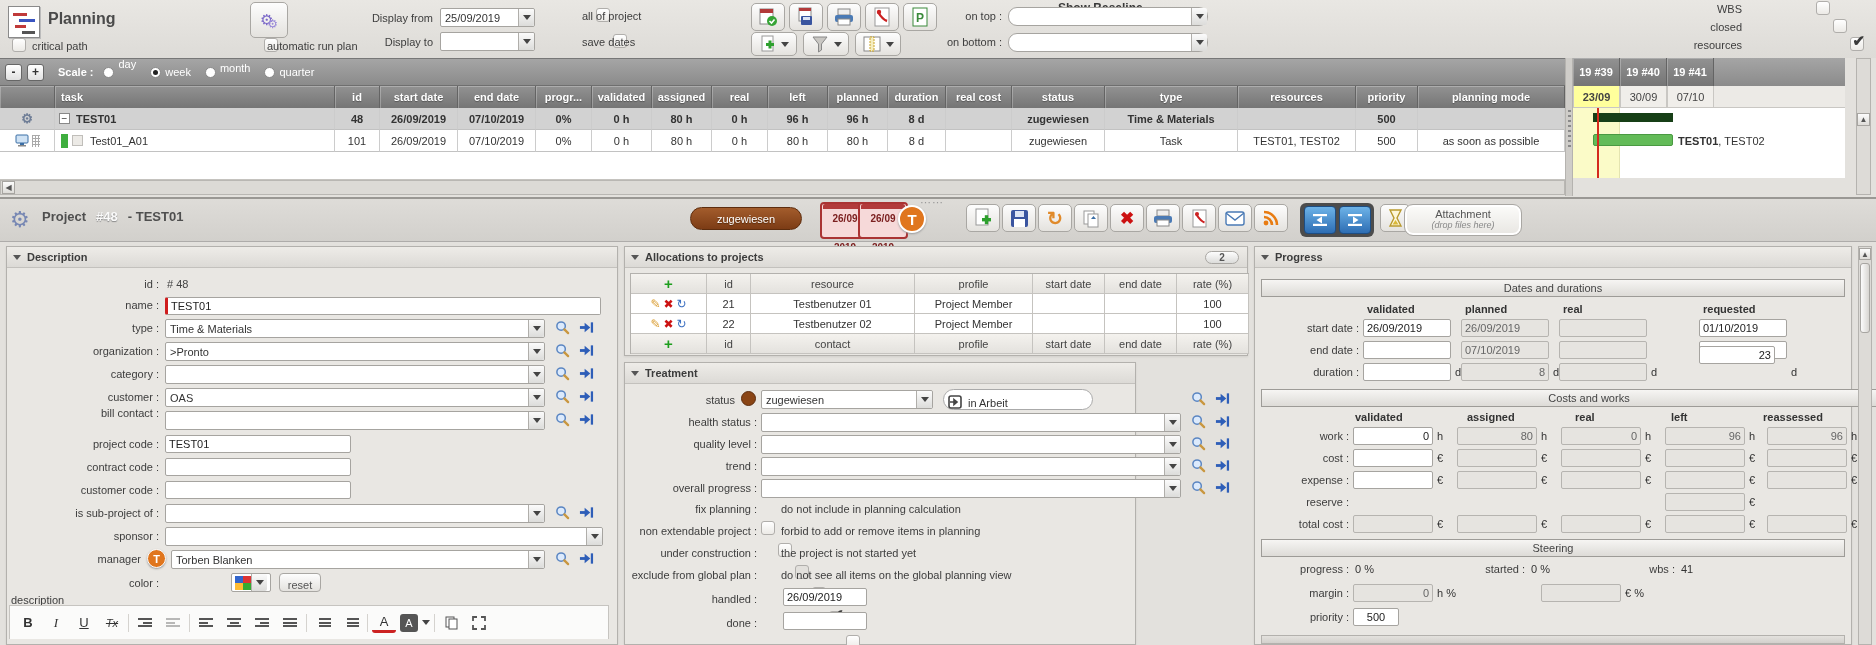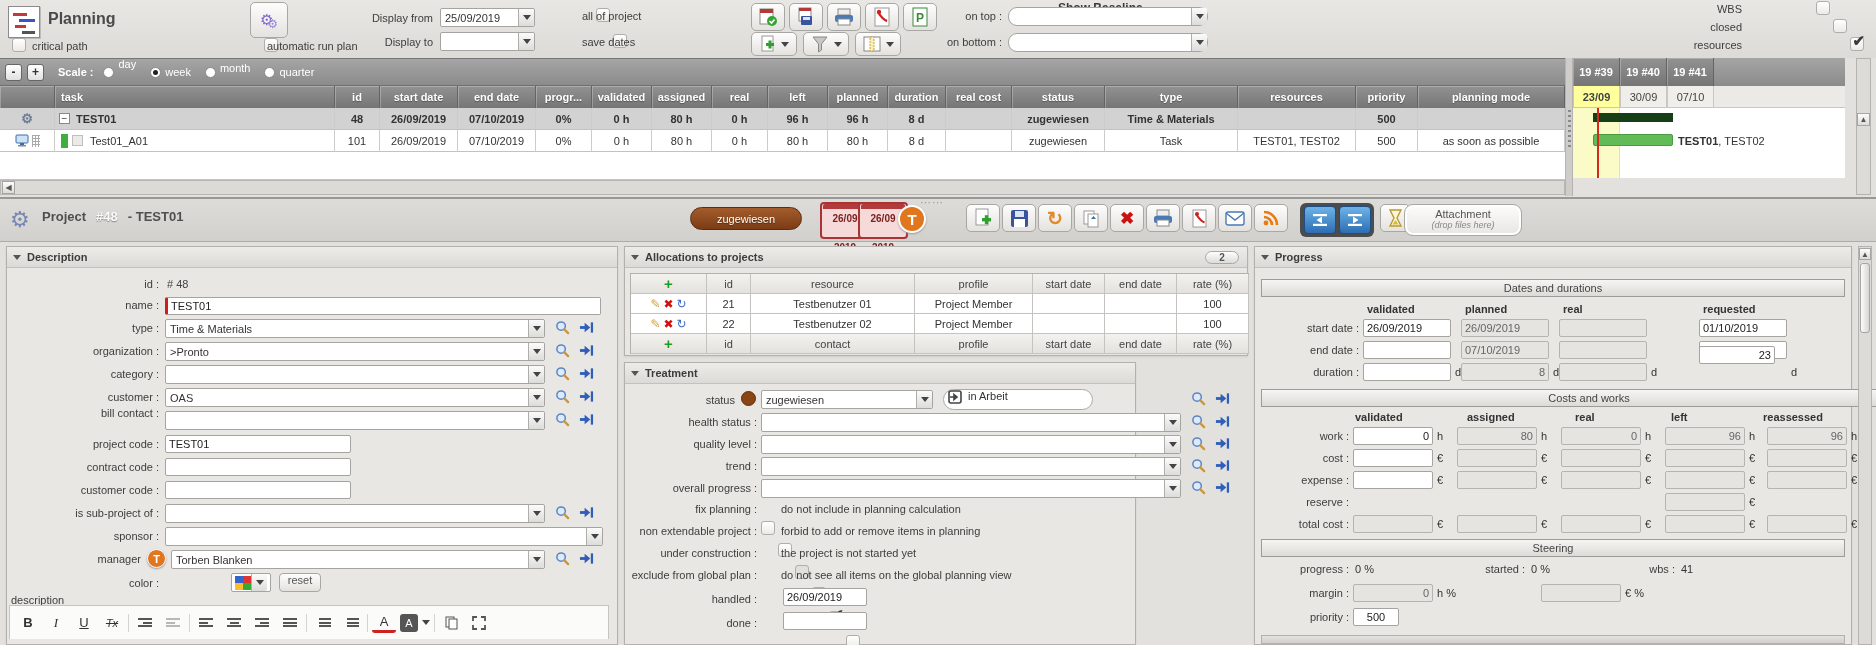--- a/index.html
+++ b/index.html
@@ -17,21 +17,21 @@
 .selbtn{width:16px;align-self:stretch;border-left:1px solid #b0aeaa;background:linear-gradient(#fbfbfb,#dcdcda);display:flex;align-items:center;justify-content:center;border-radius:0 2px 2px 0}
 .car{width:0;height:0;border:4px solid transparent;border-top:5px solid #444;margin-top:4px}
 .cb{width:14px;height:14px;border:1px solid #b0aeab;border-radius:3px;background:linear-gradient(#fff,#eceae6);display:inline-block;vertical-align:middle;position:relative}
 .cb.dis{background:#e2e0dc}
 .cb .mk{position:absolute;left:1px;top:-6px;font-size:15px;font-weight:bold;color:#3a3a3a}
 .radio{width:11px;height:11px;border:1px solid #888;border-radius:50%;background:#fff;display:inline-block;vertical-align:-2px;position:relative}
 .radio.on:after{content:"";position:absolute;left:2px;top:2px;width:5px;height:5px;border-radius:50%;background:#222}
 .lbl{color:#3d3d3d}
 .flabel{position:absolute;text-align:right;color:#3d3d3d;white-space:nowrap}
 .icobtn{position:absolute;width:34px;height:28px;border:1px solid #a9a7a3;border-radius:5px;background:linear-gradient(#fdfdfd,#e4e2de);display:flex;align-items:center;justify-content:center}
-.smbtn{display:flex;align-items:flex-start;justify-content:center}
+.smbtn{display:flex;align-items:flex-end;justify-content:center}
 .mag,.jump{position:absolute;width:16px;height:16px}
 svg{display:block}
 
 #tophdr{left:0;top:0;width:1876px;height:58px;background:linear-gradient(#e9e7e3,#dddbd7)}
 #appicon{left:8px;top:6px;width:32px;height:32px;background:#fff;border:1px solid #8a8a8a;box-shadow:1px 1px 0 #bbb}
 #appicon i{position:absolute;height:3px}
 .ttl{font-size:16px;font-weight:bold;color:#4a4a4a}
 .shbl{font-size:12px;font-weight:bold;color:#3a3a3a}
 
 #scalebar{left:0;top:58px;width:1565px;height:28px;background:linear-gradient(#a5a5a5,#8b8b8b);border-top:1px solid #777;border-bottom:1px solid #6f6f6f;display:flex;align-items:center;color:#fff}

